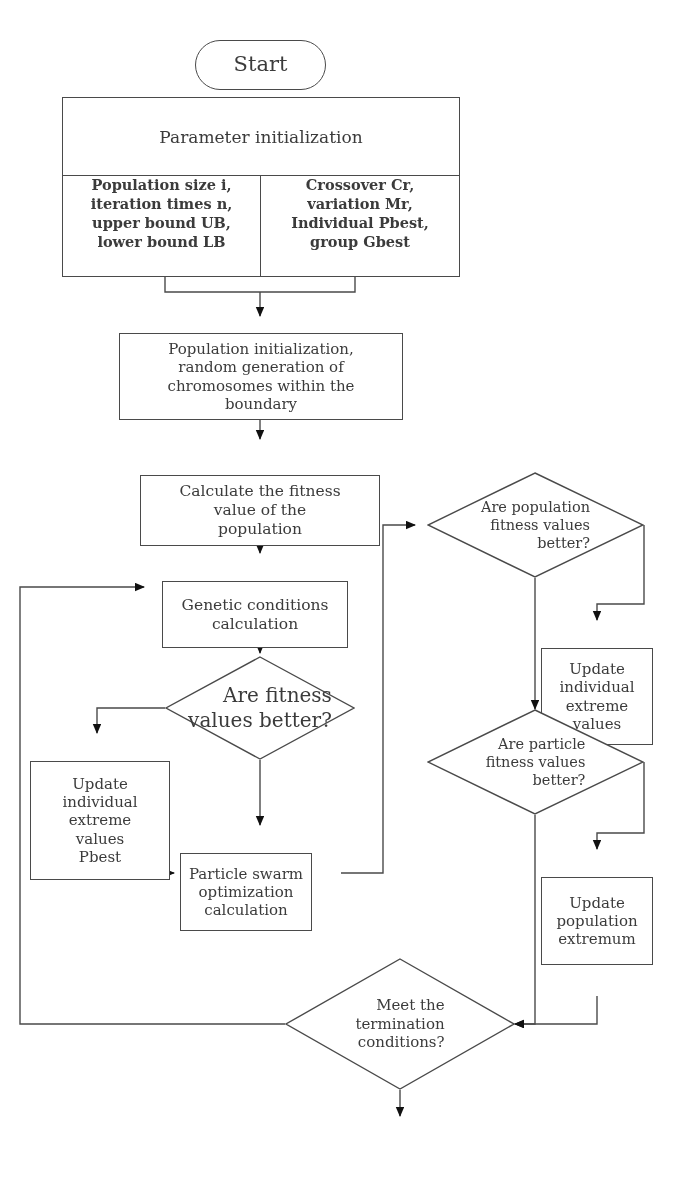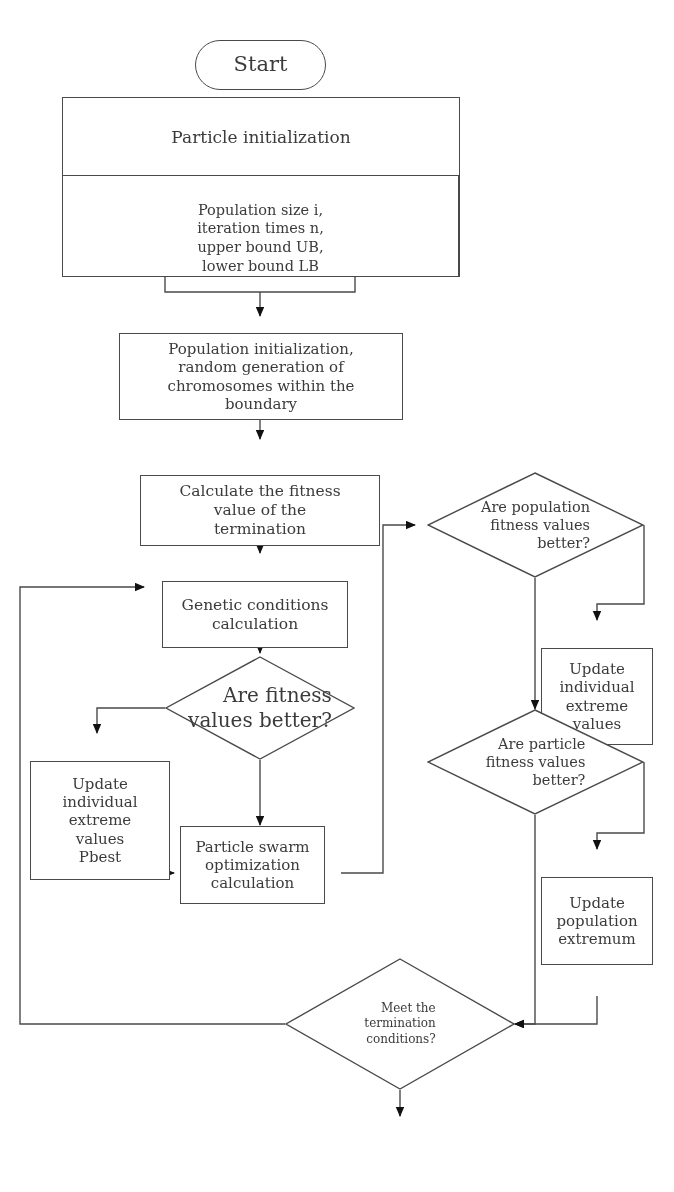--- a/index.html
+++ b/index.html
@@ -65,26 +65,27 @@
     border-bottom: 1.4px solid #4a4a4a;
   }
   .split-cols {
     display: flex;
     flex: 1 1 auto;
   }
   .split-col {
     box-sizing: border-box;
     flex: 1 1 50%;
     display: flex;
-    align-items: flex-end;
+    align-items: flex-start;
     justify-content: center;
     text-align: center;
     color: #3b3b3b;
     white-space: pre-line;
     line-height: 1.30;
+    font-weight: bold;
   }
   .split-col.left {
     border-right: 1.4px solid #4a4a4a;
   }
   .diamond-wrap {
     position: absolute;
   }
   .diamond-wrap svg {
     position: absolute;
     left: 0;
@@ -154,43 +155,49 @@
 
     </g>
   </svg>
 
   <div class="node terminator" style="left:195px; top:12px; width:131px; height:50px; font-size:21px;">
     <span>Start</span>
   </div>
 
   <div class="split-box" style="left:62px; top:97px; width:398px; height:180px;">
     <div class="split-head" style="height:78px; font-size:17px;">
-      <span>Particle initialization</span>
+      <span>Parameter initialization</span>
     </div>
     <div class="split-cols">
       <div class="split-col left" style="font-size:14.5px;">
         <span>Population size i,
 iteration times n,
 upper bound UB,
 lower bound LB</span>
       </div>
+      <div class="split-col" style="font-size:14.5px;">
+        <span>Crossover  Cr,
+variation  Mr,
+Individual Pbest,
+group Gbest</span>
+      </div>
     </div>
   </div>
 
   <div class="node box" style="left:119px; top:305px; width:284px; height:87px; font-size:15px;">
     <span>Population initialization,
 random generation of
 chromosomes within the
 boundary</span>
   </div>
 
   <div class="node box" style="left:140px; top:447px; width:240px; height:71px; font-size:15.5px;">
     <span>Calculate the fitness
 value of the
-termination</span>
+population</span>
   </div>
 
   <div class="node box" style="left:162px; top:553px; width:186px; height:67px; font-size:15.5px;">
     <span>Genetic conditions
 calculation</span>
   </div>
 
   <div class="diamond-wrap" style="left:165px; top:656px; width:190px; height:104px;">
     <svg width="190" height="104" viewBox="0 0 190 104" xmlns="http://www.w3.org/2000/svg">
       <polygon points="95,1 189,52 95,103 1,52" fill="#ffffff" stroke="#4a4a4a" stroke-width="1.4"></polygon>
@@ -202,21 +209,21 @@
   </div>
 
   <div class="node box" style="left:30px; top:733px; width:140px; height:119px; font-size:15px;">
     <span>Update
 individual
 extreme
 values
 Pbest</span>
   </div>
 
-  <div class="node box" style="left:180px; top:798px; width:145px; height:78px; font-size:15px;">
+  <div class="node box" style="left:180px; top:825px; width:132px; height:78px; font-size:15px;">
     <span>Particle swarm
 optimization
 calculation</span>
   </div>
 
   <div class="diamond-wrap" style="left:427px; top:472px; width:217px; height:106px;">
     <svg width="217" height="106" viewBox="0 0 217 106" xmlns="http://www.w3.org/2000/svg">
       <polygon points="108,1 216,53 108,105 1,53" fill="#ffffff" stroke="#4a4a4a" stroke-width="1.4"></polygon>
     </svg>
     <div class="diamond-label" style="font-size:14.5px;">
@@ -247,21 +254,21 @@
   <div class="node box" style="left:541px; top:849px; width:112px; height:88px; font-size:15px;">
     <span>Update
 population
 extremum</span>
   </div>
 
   <div class="diamond-wrap" style="left:285px; top:958px; width:230px; height:132px;">
     <svg width="230" height="132" viewBox="0 0 230 132" xmlns="http://www.w3.org/2000/svg">
       <polygon points="115,1 229,66 115,131 1,66" fill="#ffffff" stroke="#4a4a4a" stroke-width="1.4"></polygon>
     </svg>
-    <div class="diamond-label" style="font-size:12px;">
+    <div class="diamond-label" style="font-size:15px;">
       <span>Meet the
 termination
 conditions?</span>
     </div>
   </div>
 
 
 </div>
 
 </body></html>

